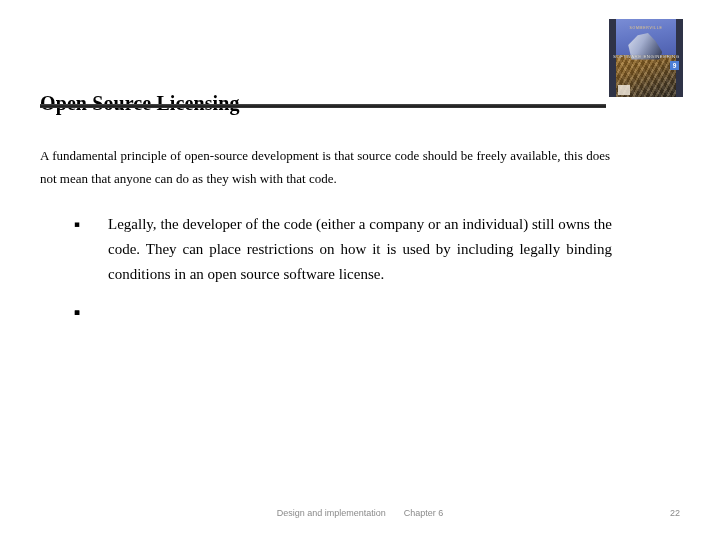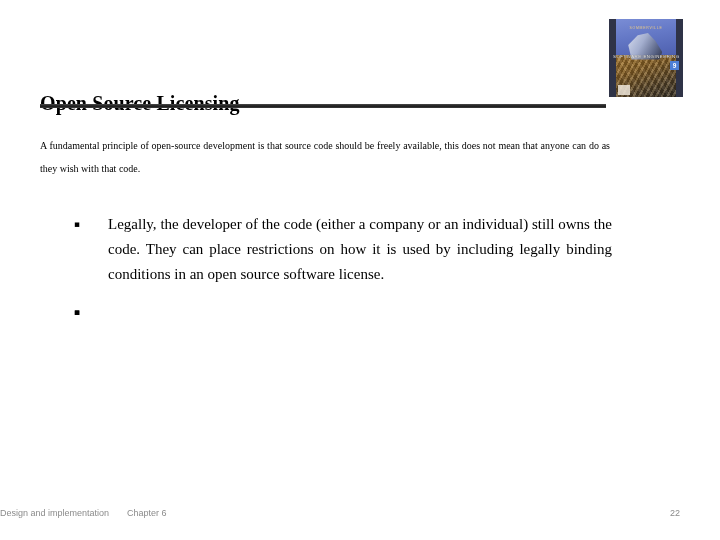--- a/index.html
+++ b/index.html
@@ -139,23 +139,23 @@
     top: 104px;
     width: 566px;
     height: 4px;
     background: linear-gradient(180deg, #4a4a4a 0%, #1b1b1b 55%, #3d3d3d 100%);
   }
 
   
   .intro {
     position: absolute;
     left: 40px;
-    top: 124px;
+    top: 131px;
     width: 570px;
-    font-size: 10px;
+    font-size: 13px;
     line-height: 23px;
     text-align: justify;
     text-justify: inter-word;
   }
 
   .bullets {
     position: absolute;
     left: 40px;
     top: 212px;
     width: 572px;
@@ -189,21 +189,21 @@
     right: 0;
     top: 508px;
     height: 16px;
     font-family: "Liberation Sans", sans-serif;
     font-size: 9px;
     color: #8b8b8b;
   }
   .footer .f-center {
     position: absolute;
     left: 0; right: 0;
-    text-align: left;
+    text-align: center;
     white-space: nowrap;
   }
   .footer .f-center .f-gap { display: inline-block; width: 18px; }
   .footer .f-page {
     position: absolute;
     right: 40px;
     top: 0;
     text-align: left;
   }
 </style>

